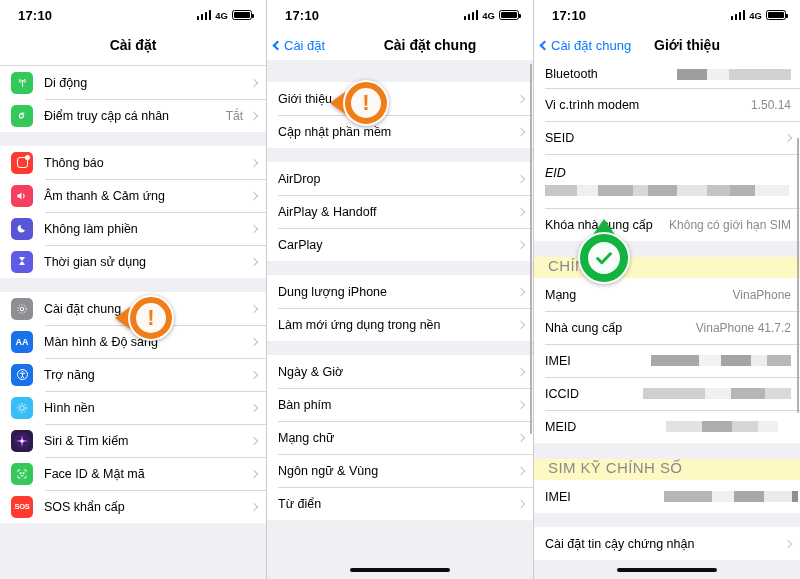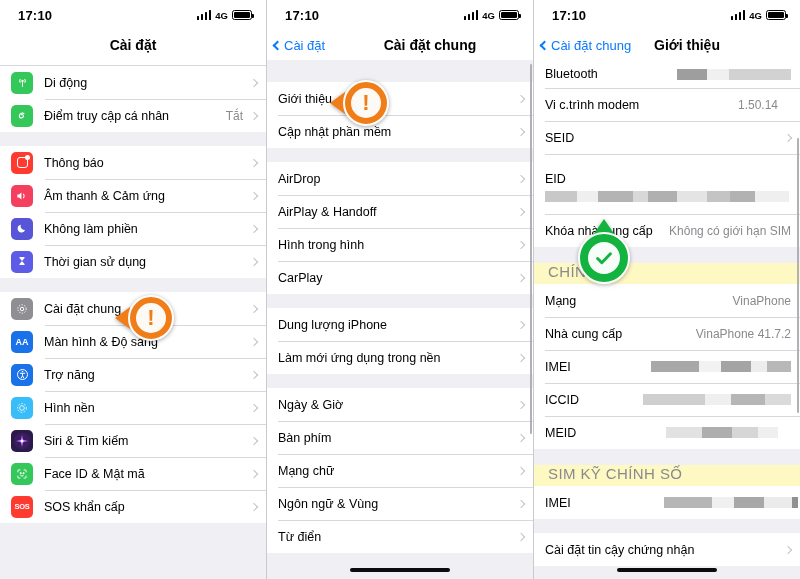--- a/index.html
+++ b/index.html
@@ -88,21 +88,21 @@
   .value + .chev { margin-left: 4px; }
   .hdr { font-size: 15px; color: #8a8a8e; letter-spacing: .4px;
          padding: 0 0 4px 14px; background: #fef9c3; }
   .sechead { background: #efeff4; padding-top: 16px; }
 
   
   .redact { margin-left: auto; margin-right: 9px; display: flex; height: 11px; }
   .redact b { display: block; height: 100%; }
   .redact-wide { display: flex; height: 11px; margin: 0 11px 6px 11px; }
   .redact-wide b { display: block; height: 100%; }
-  .rowcol { display: block; height: auto; padding: 18px 0 6px 11px; }
+  .rowcol { display: block; height: auto; padding: 12px 0 6px 11px; font-style: italic; }
   .rowcol .label { display: block; margin-bottom: 5px; }
 
   
   .sbar { position: absolute; right: 1px; width: 2.5px; background: #b0b0b5;
           border-radius: 2px; }
 
   
   .home {
     position: absolute; bottom: 7px; left: 50%; transform: translateX(-50%);
     width: 100px; height: 4px; background: #0b0b0b; border-radius: 3px; z-index: 8;
@@ -369,24 +369,20 @@
       <div class="group">
         <div class="row">
           <span class="label">AirDrop</span>
           <span class="chev"></span>
         </div>
         <div class="row">
           <span class="label">AirPlay &amp; Handoff</span>
           <span class="chev"></span>
         </div>
         <div class="row">
-          <span class="label">Hình trong hình</span>
-          <span class="chev"></span>
-        </div>
-        <div class="row">
           <span class="label">CarPlay</span>
           <span class="chev"></span>
         </div>
       </div>
 
       <div class="gap"></div>
 
       <div class="group">
         <div class="row">
           <span class="label">Dung lượng iPhone</span>
@@ -467,21 +463,21 @@
         <div class="row" style="height:28px">
           <span class="label">Bluetooth</span>
           <span class="redact">
             <b style="width:30px;background:#9e9e9e"></b>
               <b style="width:22px;background:#f0f0f0"></b>
               <b style="width:62px;background:#d2d2d2"></b>
           </span>
         </div>
         <div class="row">
           <span class="label">Vi c.trình modem</span>
-          <span class="value" style="padding-right:22px">1.50.14</span>
+          <span class="value" style="padding-right:9px">1.50.14</span>
         </div>
         <div class="row">
           <span class="label">SEID</span>
           <span class="chev"></span>
         </div>
         <div class="row rowcol">
           <span class="label">EID</span>
           <span class="redact-wide" style="margin-left:0;margin-right:11px">
             <b style="width:34px;background:#c8c8c8"></b>
               <b style="width:22px;background:#efefef"></b>

